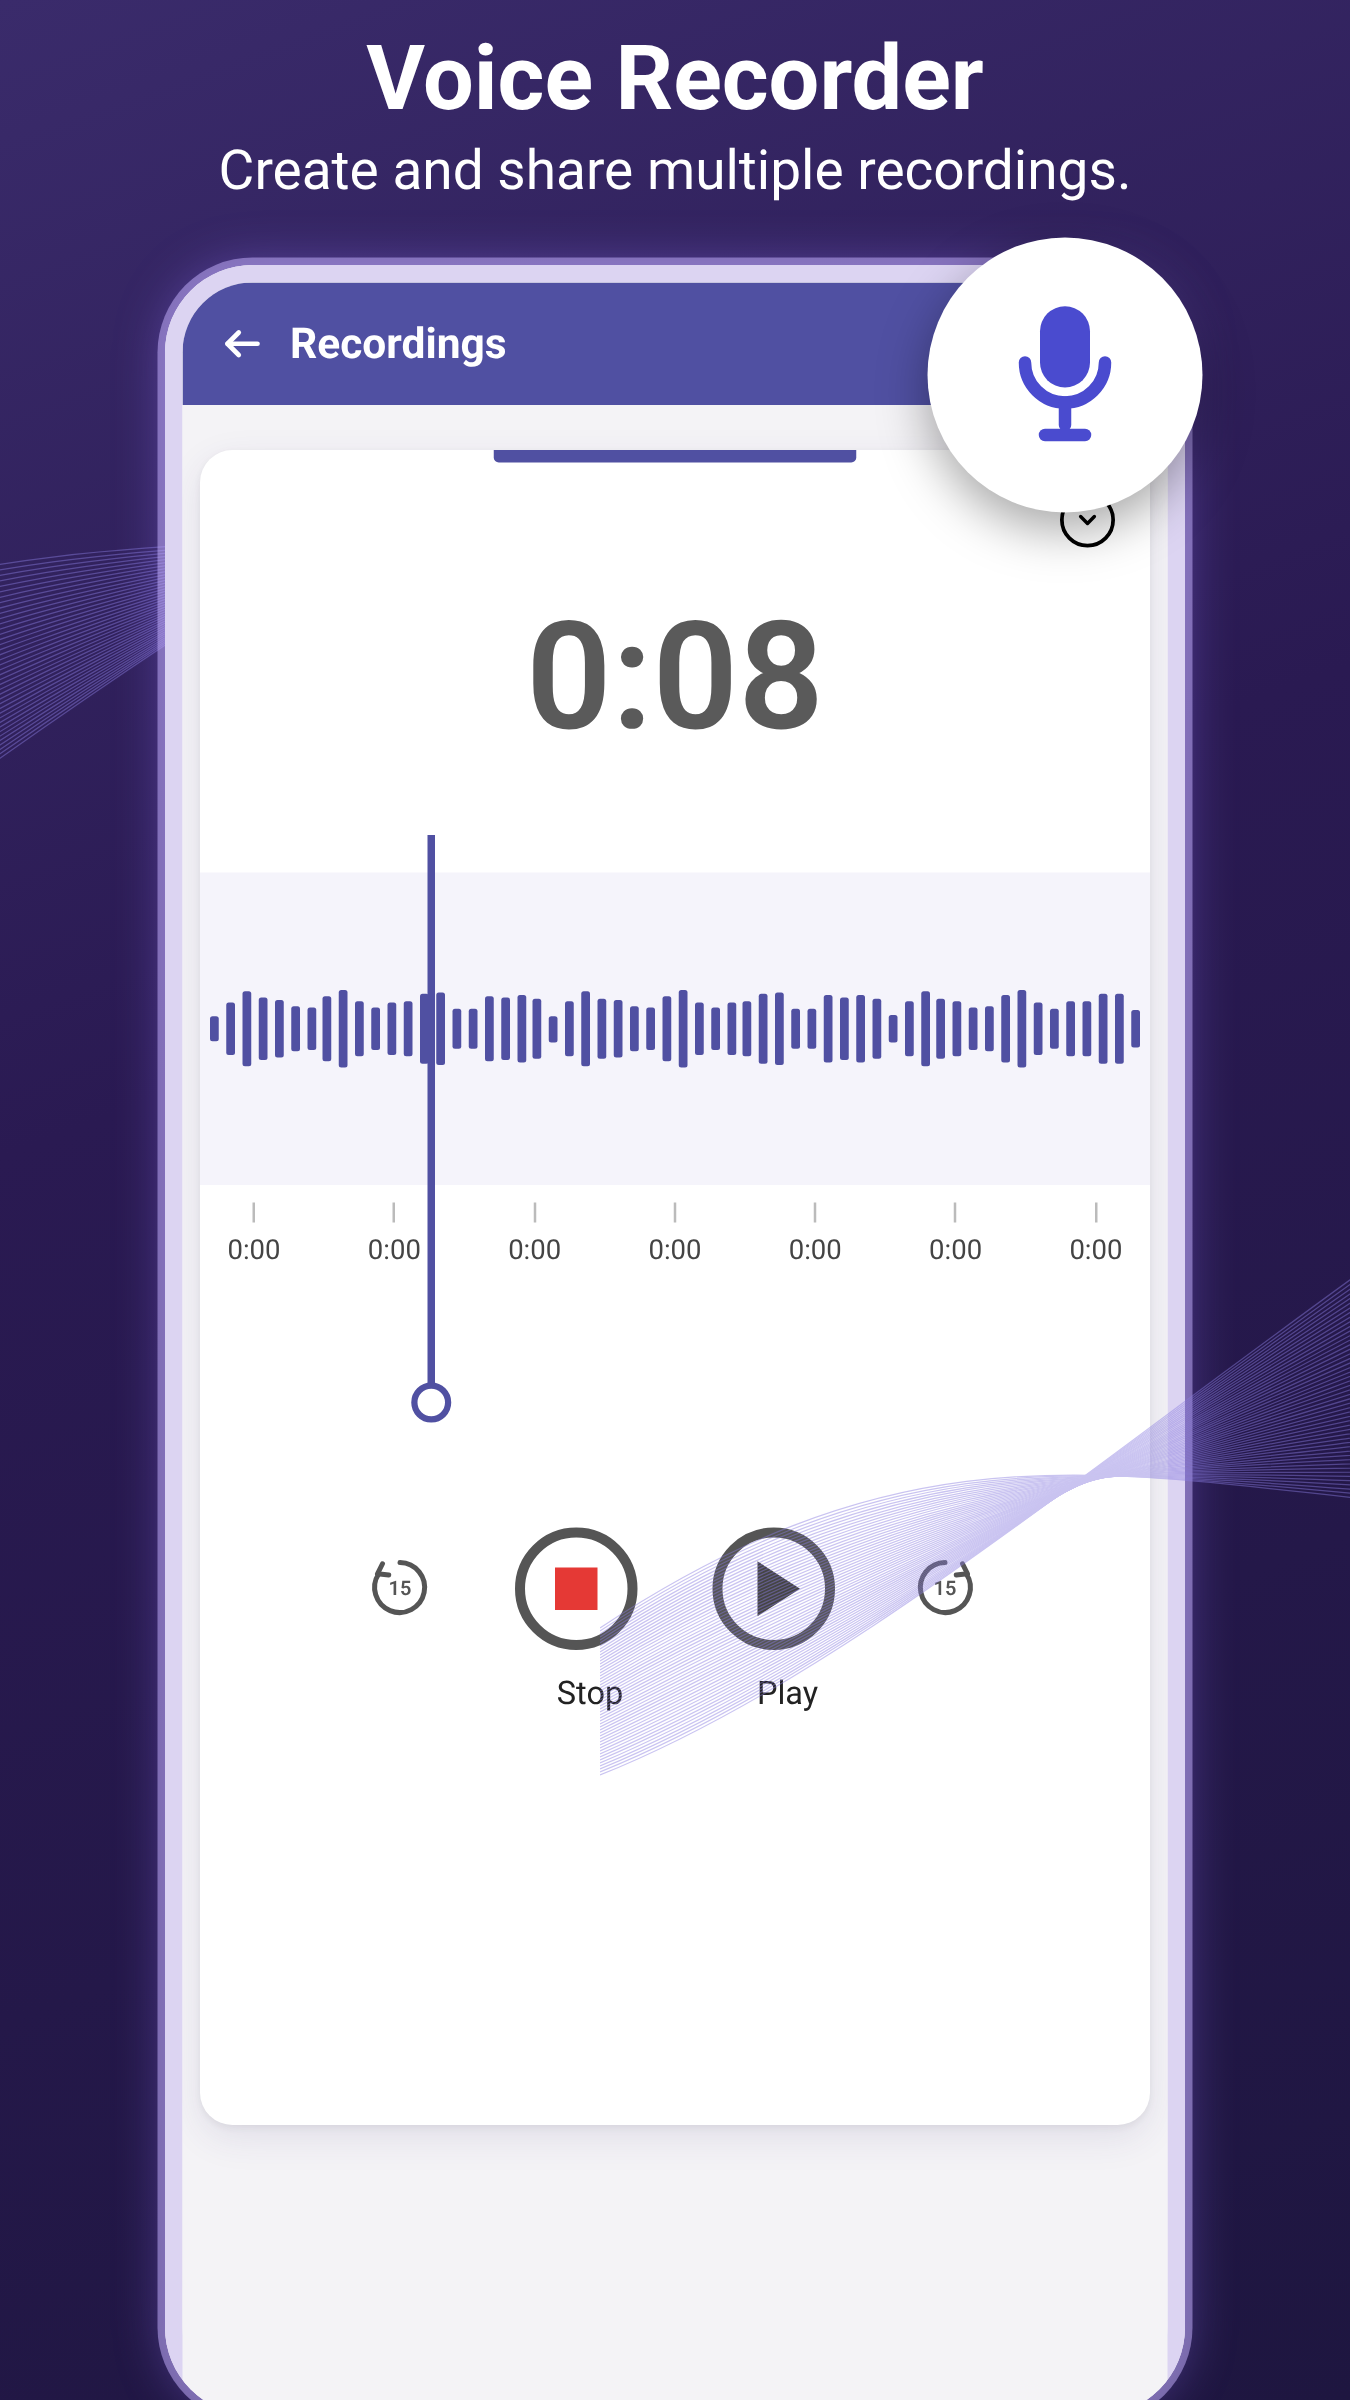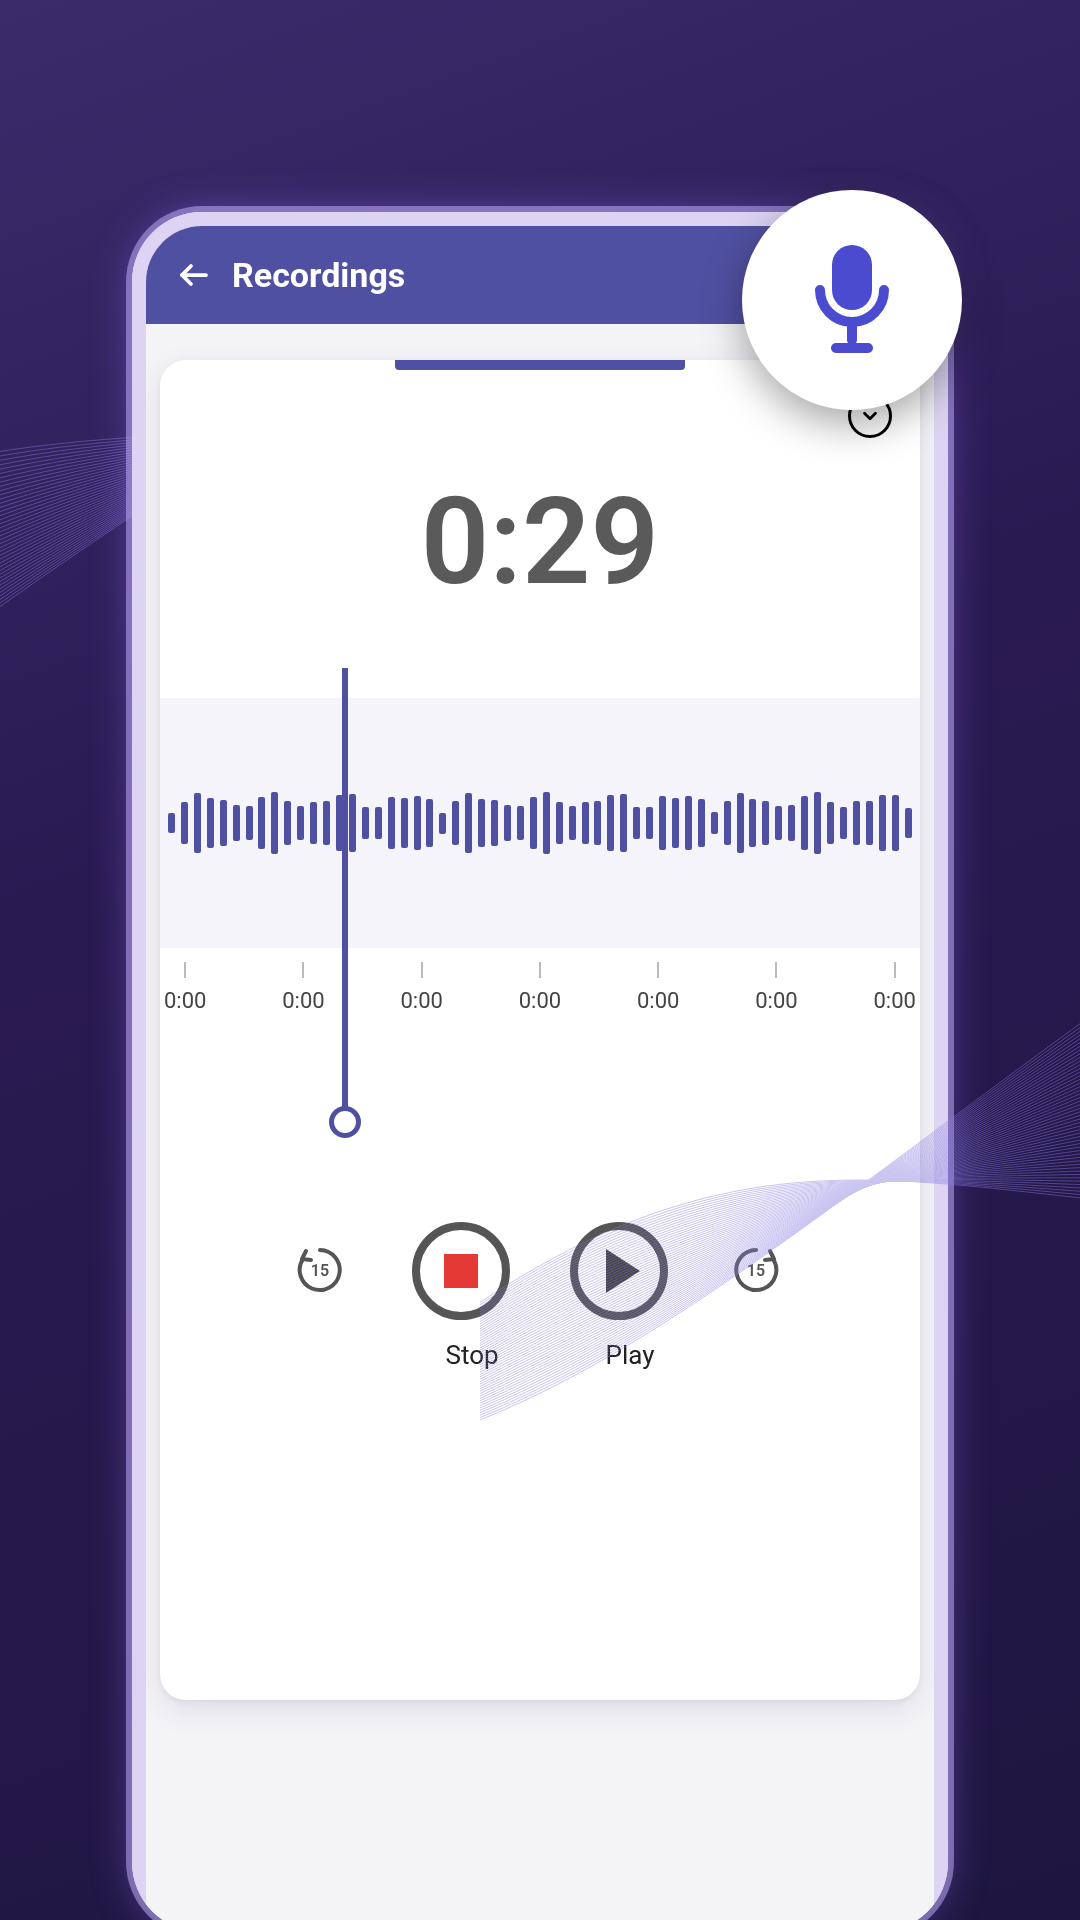--- a/index.html
+++ b/index.html
@@ -104,21 +104,21 @@
   width: 6px; background: #5050a2;
 }
 .playhead::after {
   content: ""; position: absolute; left: 50%; bottom: -10px; transform: translateX(-50%);
   width: 22px; height: 22px; border: 5px solid #5050a2; background: #fff; border-radius: 50%;
 }
 
 
 .ruler {
   margin-top: 14px; height: 80px; position: relative;
-  display: flex; justify-content: space-between; padding: 0 4px;
+  display: flex; justify-content: space-between; padding: 0 22px;
   font-size: 22px; color: #444; gap: 16px;
 }
 .ruler .tick { display: flex; flex-direction: column; align-items: center; }
 .ruler .tick::before { content: ""; width: 2px; height: 16px; background: #bbb; margin-bottom: 10px; }
 
 
 .controls {
   margin-top: 180px;
   display: flex; align-items: flex-start; justify-content: center; gap: 60px;
 }
@@ -199,20 +199,24 @@
         <path d="M -3.799999999999997 419 C 150 315.2, 419.3 303.8, 700 265.5"></path>
         <path d="M -2.3999999999999986 412 C 150 309.6, 421.4 302.4, 700 269"></path>
         <path d="M -1 405 C 150 304, 423.5 301, 700 272.5"></path>
         <path d="M 0.4000000000000057 398 C 150 298.4, 425.6 299.6, 700 276"></path>
         <path d="M 1.8000000000000043 391 C 150 292.79999999999995, 427.7 298.2, 700 279.5"></path>
         <path d="M 3.200000000000003 384 C 150 287.2, 429.8 296.8, 700 283"></path>
         <path d="M 4.600000000000001 377 C 150 281.6, 431.9 295.4, 700 286.5"></path>
       </g>
     </svg>
 
+  <div class="hero">
+    <h1>Voice Recorder</h1>
+    <p>Create and share multiple recordings.</p>
+  </div>
 
   <div class="mic-badge">
     <svg width="100" height="120" viewBox="0 0 100 120">
       <rect x="30" y="5" width="40" height="65" rx="20" fill="#4a4bcf"></rect>
       <path d="M18 50 a32 32 0 0 0 64 0" fill="none" stroke="#4a4bcf" stroke-width="10" stroke-linecap="round"></path>
       <line x1="50" y1="82" x2="50" y2="100" stroke="#4a4bcf" stroke-width="10" stroke-linecap="round"></line>
       <line x1="34" y1="108" x2="66" y2="108" stroke="#4a4bcf" stroke-width="10" stroke-linecap="round"></line>
     </svg>
   </div>
 
@@ -233,21 +237,21 @@
         <div class="tab-indicator"></div>
 
         <div class="card-header">
           <div class="collapse-btn">
             <svg width="22" height="22" viewBox="0 0 24 24" fill="none" stroke="#000" stroke-width="3" stroke-linecap="round" stroke-linejoin="round">
               <polyline points="6 9 12 15 18 9"></polyline>
             </svg>
           </div>
         </div>
 
-        <div class="timer">0:29</div>
+        <div class="timer">0:08</div>
 
         <div class="wave-area">
           <div class="wave-ticks" id="wave-ticks">
               <span style="height: 20px;"></span>
               <span style="height: 42.9393px;"></span>
               <span style="height: 59.9612px;"></span>
               <span style="height: 49.2154px;"></span>
               <span style="height: 46.2639px;"></span>
               <span style="height: 36.2336px;"></span>
               <span style="height: 33.2756px;"></span>

